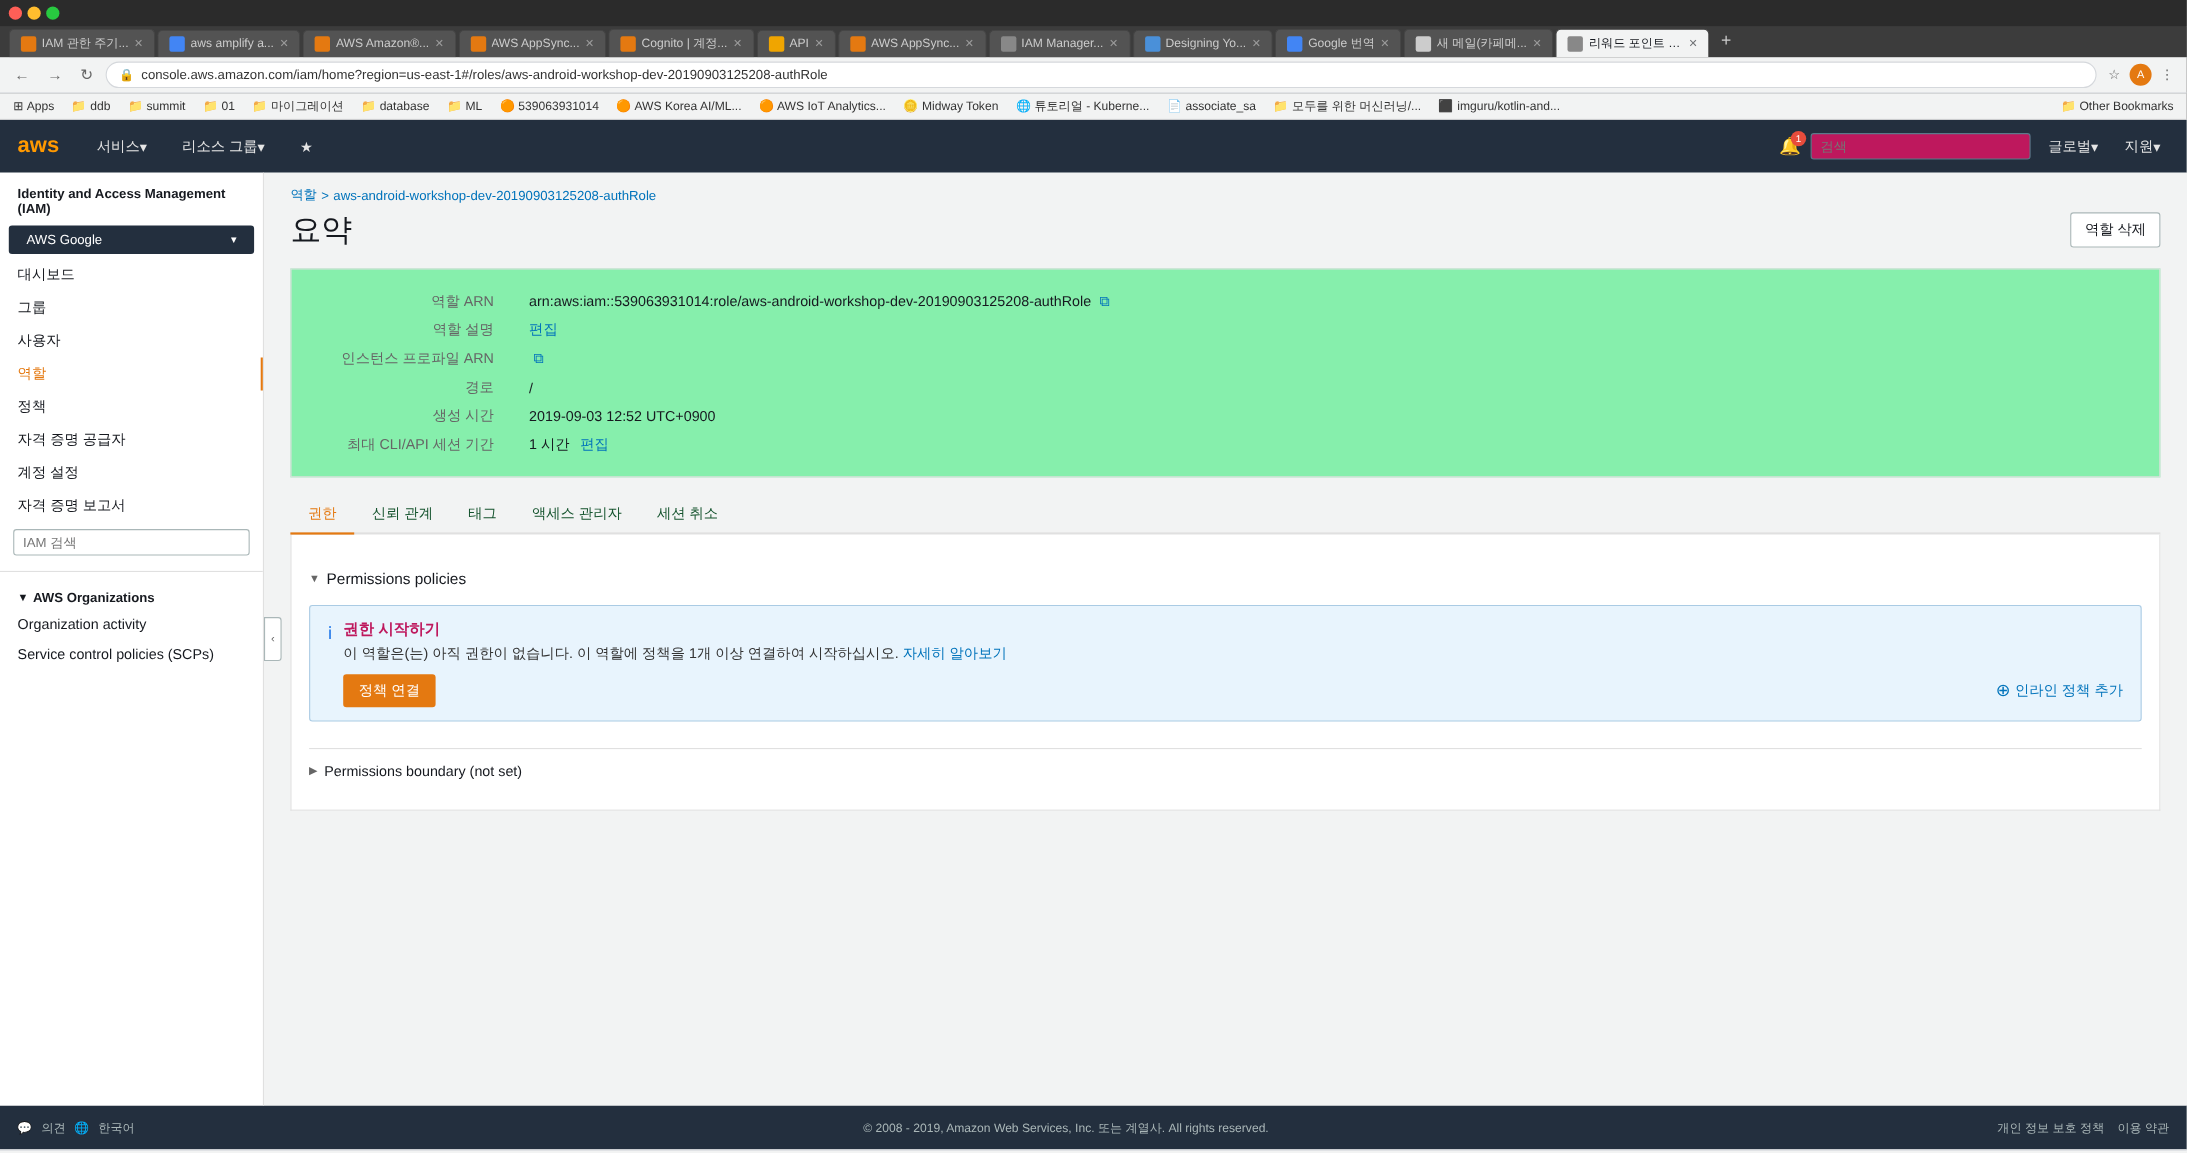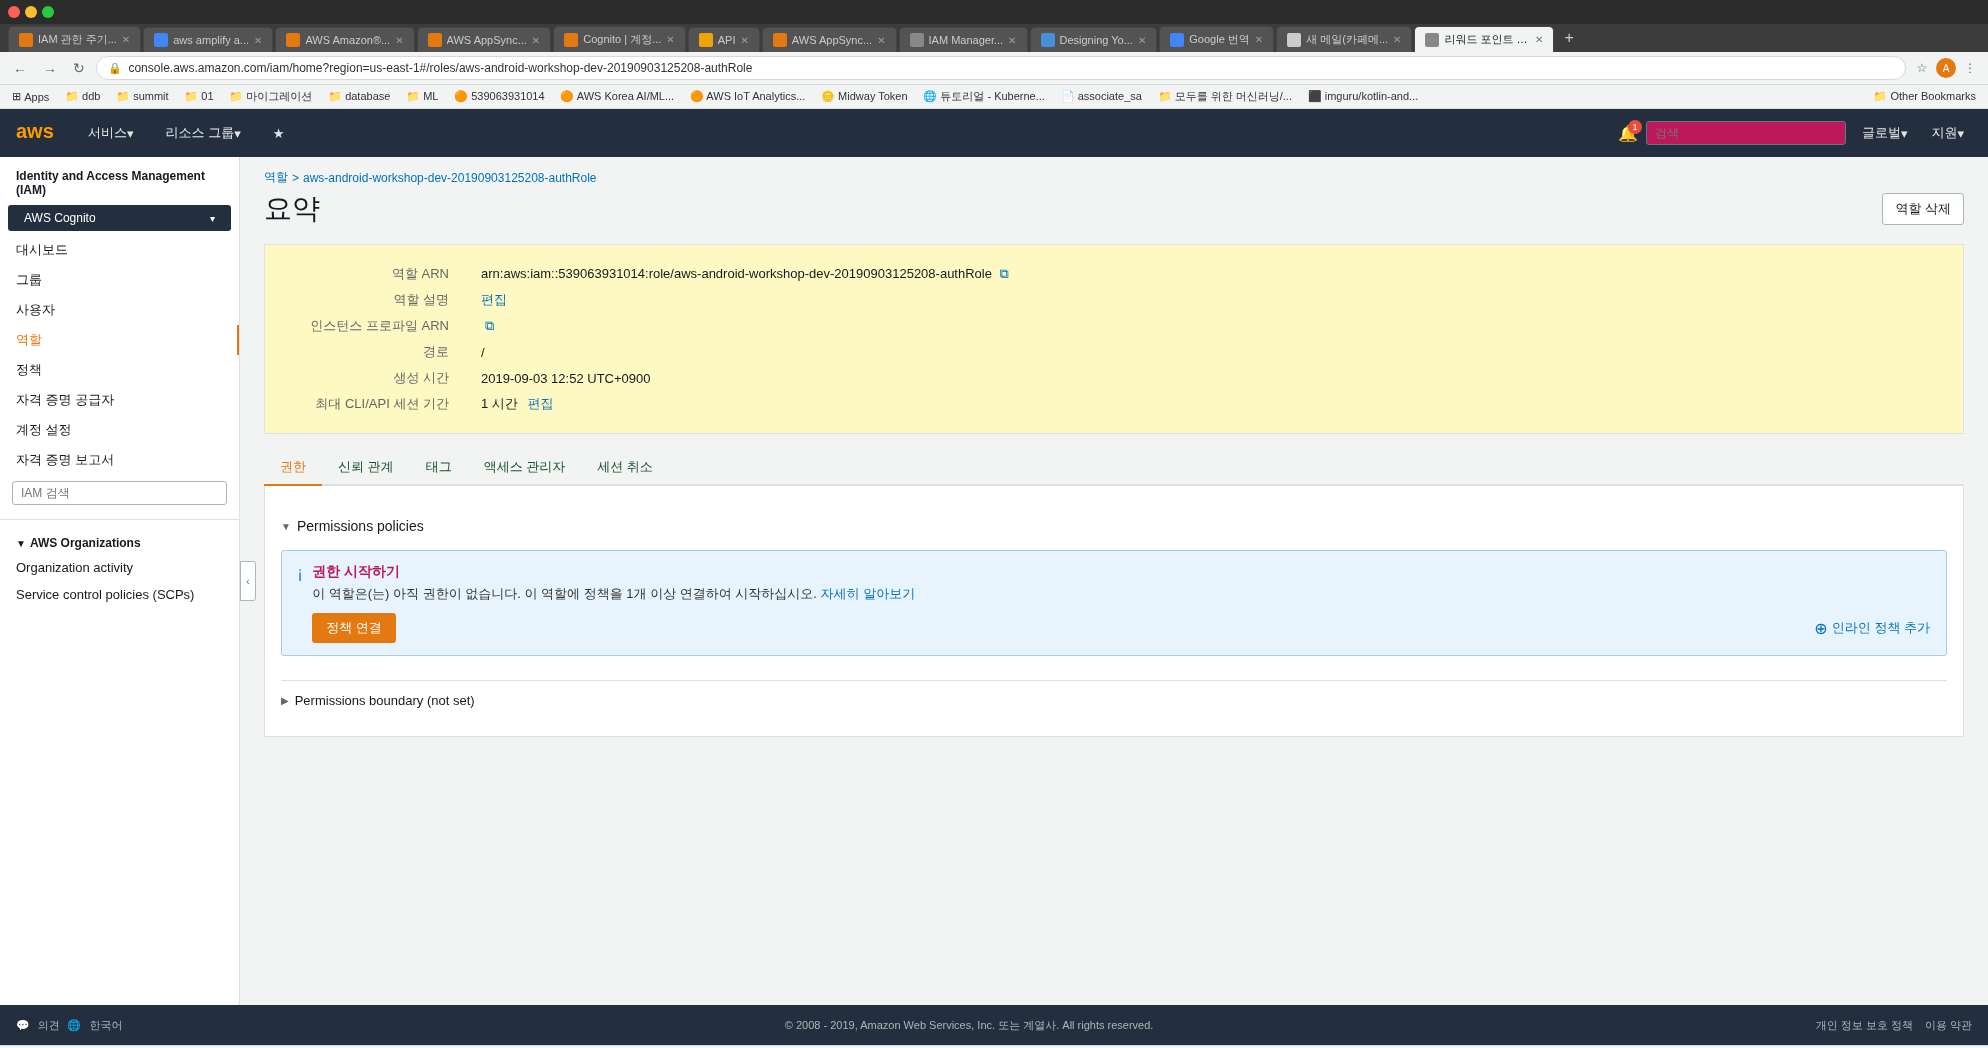--- a/index.html
+++ b/index.html
@@ -58,21 +58,21 @@
     .sidebar-search input { width: 100%; border: 1px solid #aab7b8; border-radius: 3px; padding: 4px 8px; font-size: 12px; }
 
     
     .content { flex: 1; overflow-y: auto; background: #f2f3f3; padding: 0; position: relative; }
     .breadcrumb { font-size: 12px; color: #0073bb; padding: 12px 24px 0; display: flex; align-items: center; gap: 4px; }
     .breadcrumb a { color: #0073bb; text-decoration: none; cursor: pointer; }
 
     .page-header { display: flex; align-items: center; justify-content: space-between; padding: 4px 24px 16px; }
     .page-title { font-size: 28px; font-weight: 300; color: #16191f; }
 
-    .info-section { background: #fef9c3; margin: 0 24px 16px; padding: 16px 0; border: 1px solid #e0e0e0; }
+    .info-section { background: #86efac; margin: 0 24px 16px; padding: 16px 0; border: 1px solid #e0e0e0; }
     .info-table { width: 100%; border-collapse: collapse; }
     .info-row td { padding: 4px 16px; font-size: 13px; }
     .info-label { text-align: right; color: #666; font-weight: 500; width: 200px; }
     .info-value { color: #16191f; }
     .info-value a, .info-link { color: #0073bb; cursor: pointer; text-decoration: none; }
     .copy-icon { cursor: pointer; color: #0073bb; margin-left: 4px; }
 
     
     .tabs-section { margin: 0 24px; }
     .tab-list { display: flex; border-bottom: 2px solid #e0e0e0; margin-bottom: 0; }
@@ -256,21 +256,21 @@
       <span>▾</span>
     </div>
   </div>
 </div>
 
 <div class="main-layout">
 
   <div class="sidebar">
     <div class="sidebar-section-title">Identity and Access Management (IAM)</div>
     <div class="sidebar-account">
-      <span>AWS Cognito</span>
+      <span>AWS Google</span>
       <span style="font-size:10px;">▾</span>
     </div>
 
     <div class="sidebar-item">
       <span>대시보드</span>
     </div>
     <div class="sidebar-item">
       <span>그룹</span>
     </div>
     <div class="sidebar-item">

